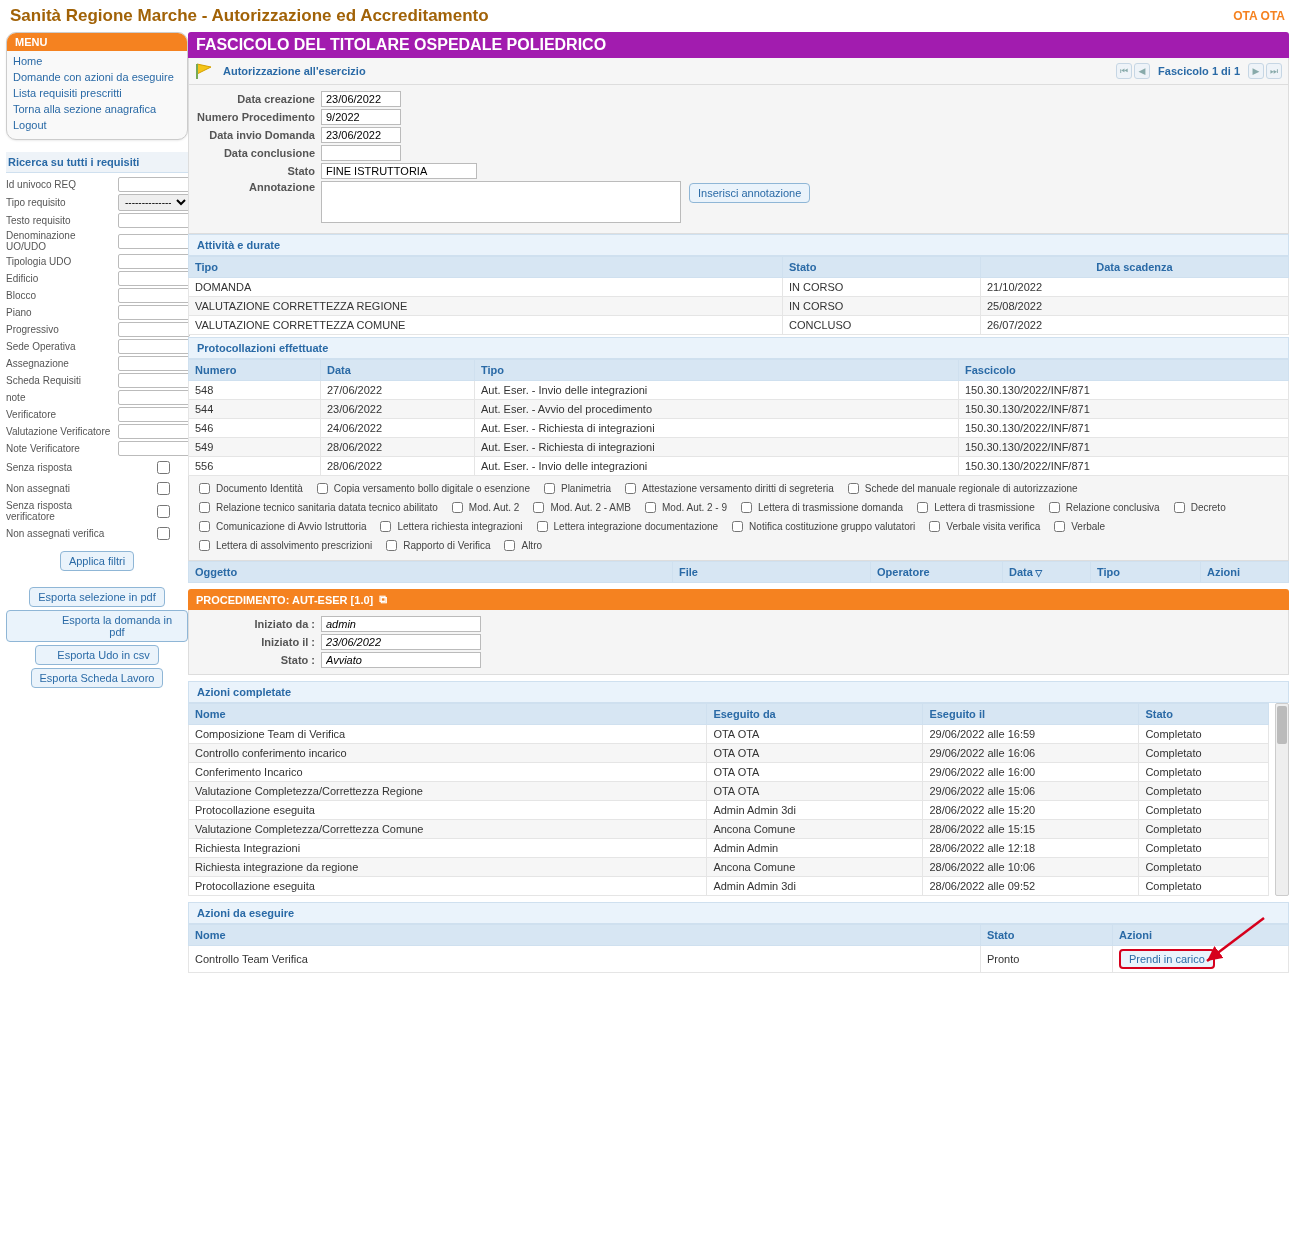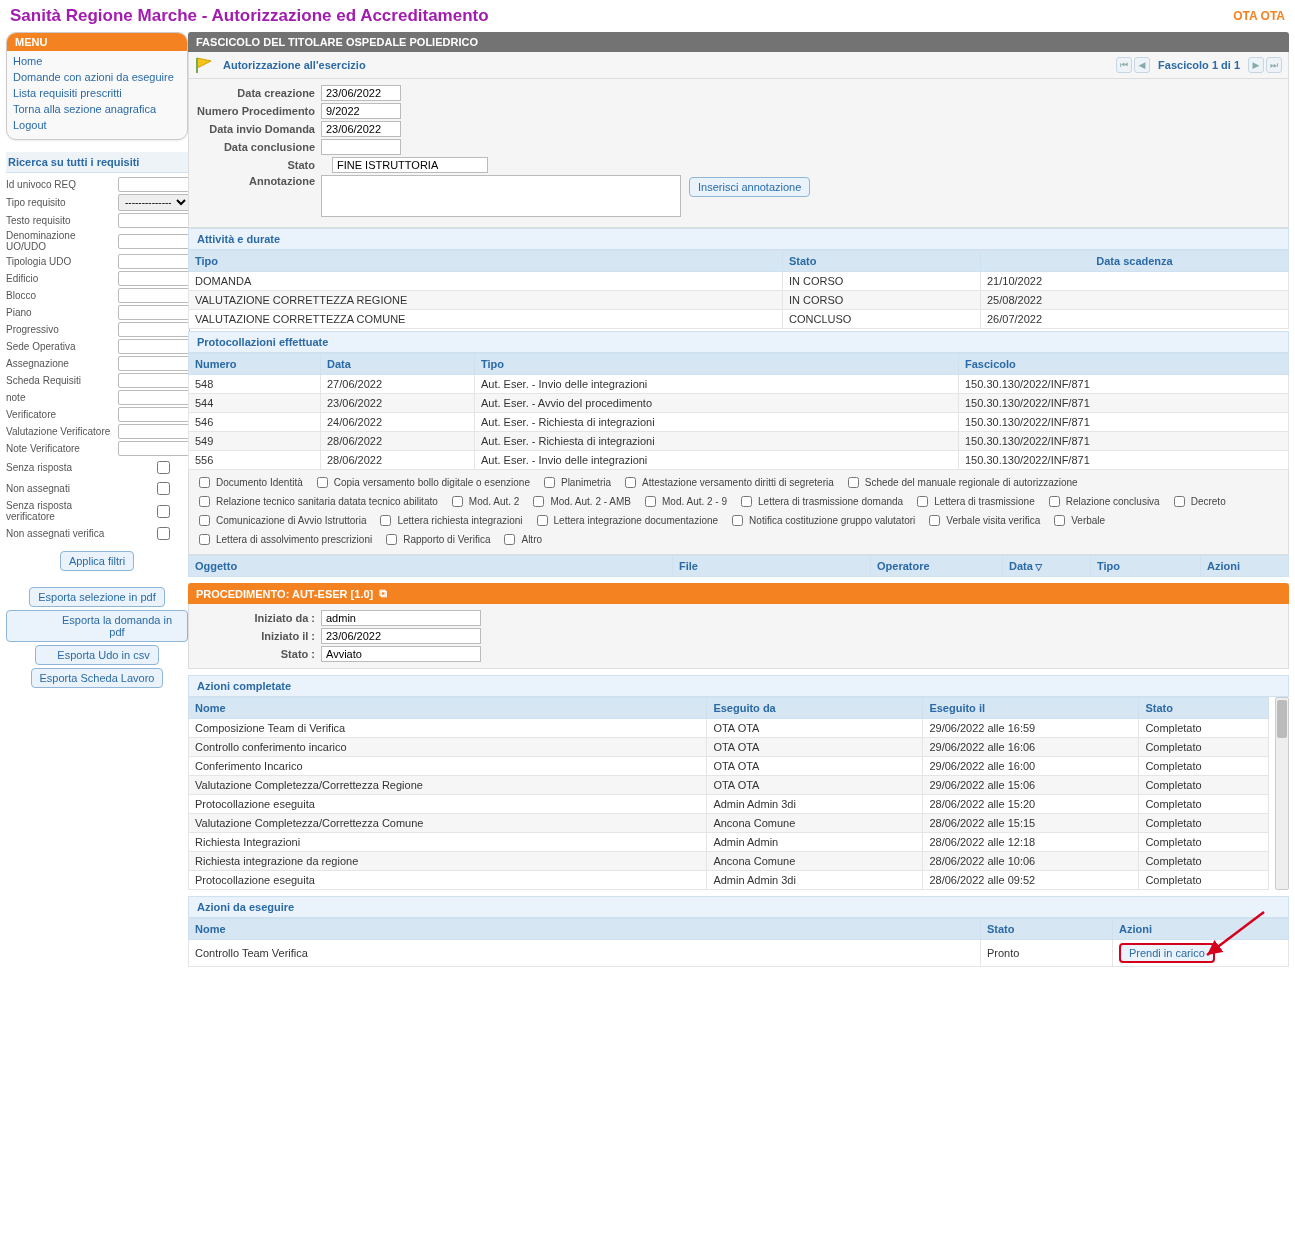--- a/index.html
+++ b/index.html
@@ -12,21 +12,21 @@
   }
   .header {
     display: flex;
     justify-content: space-between;
     align-items: center;
     padding: 6px 10px;
   }
   .header-title {
     font-size: 17px;
     font-weight: bold;
-    color: #a21caf;
+    color: #a16207;
   }
   .header-user {
     font-size: 12px;
     font-weight: bold;
     color: #f58220;
   }
   .main-wrap {
     display: flex;
     align-items: flex-start;
     gap: 0;
@@ -113,25 +113,25 @@
     color: #2a6aa6;
     padding: 3px 8px;
     border-radius: 4px;
     font-size: 11px;
     cursor: pointer;
     margin: 2px;
   }
 
   
   .orange-bar {
-    background: #737373;
+    background: #a21caf;
     color: #fff;
     font-weight: bold;
     padding: 4px 8px;
-    font-size: 11px;
+    font-size: 16px;
     border-radius: 3px 3px 0 0;
   }
 
   
   .sub-blue {
     display: flex;
     align-items: center;
     justify-content: space-between;
     background: #f6f6f6;
     border: 1px solid #ddd;
@@ -193,21 +193,21 @@
     font-weight: bold;
     text-align: right;
   }
   .text-input {
     border: 1px solid #bbb;
     padding: 1px 4px;
     font-size: 11px;
     background: #fff;
     min-width: 80px;
   }
-  .text-input.wide { width: 160px; }
+  .text-input.wide { width: 160px; font-style: italic; }
   textarea.annota {
     width: 360px;
     height: 42px;
     border: 1px solid #bbb;
     resize: none;
     font-family: inherit;
     font-size: 11px;
     vertical-align: top;
   }
 
@@ -489,21 +489,21 @@
         <div class="form-row">
           <div class="lbl">Data invio Domanda</div>
           <input class="text-input" readonly="" value="23/06/2022" style="width: 80px;">
         </div>
         <div class="form-row">
           <div class="lbl">Data conclusione</div>
           <input class="text-input" readonly="" style="width: 80px;">
         </div>
         <div class="form-row">
           <div class="lbl">Stato</div>
-          <input class="text-input" readonly="" value="FINE ISTRUTTORIA" style="width: 156px; margin-left: 11px;">
+          <input class="text-input" readonly="" value="FINE ISTRUTTORIA" style="width: 156px;">
         </div>
         <div class="form-row" style="align-items: flex-start;">
           <div class="lbl">Annotazione</div>
           <textarea class="annota" style=""></textarea>
           <button class="btn">Inserisci annotazione</button>
         </div>
       </div>
 
     <div class="section-h">Attività e durate</div>
     <table class="grid" id="attivita-table">

